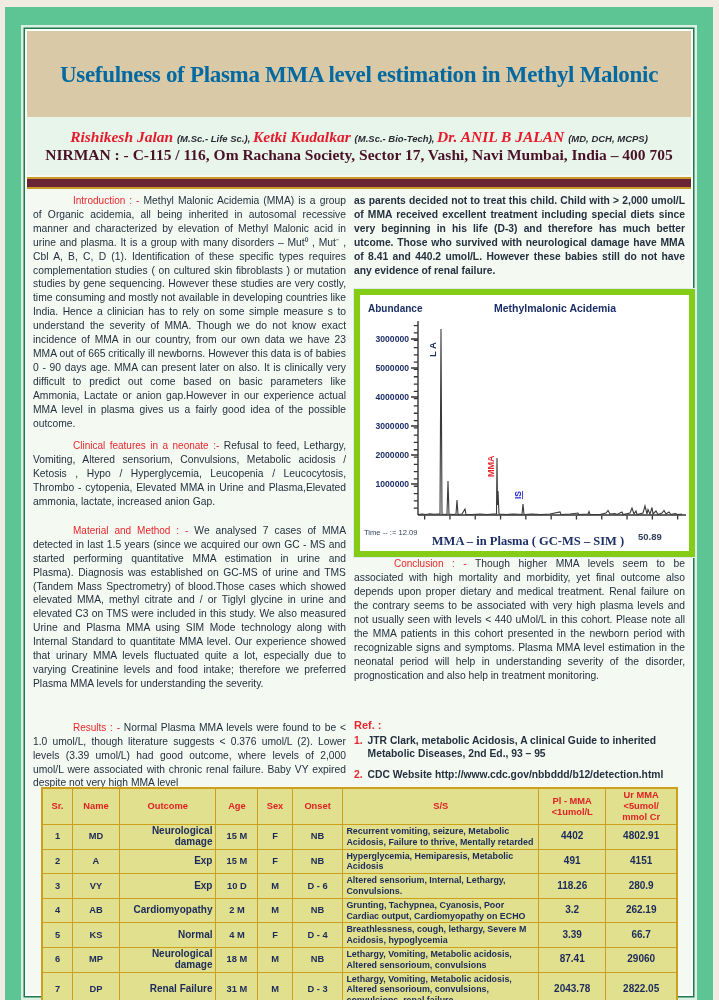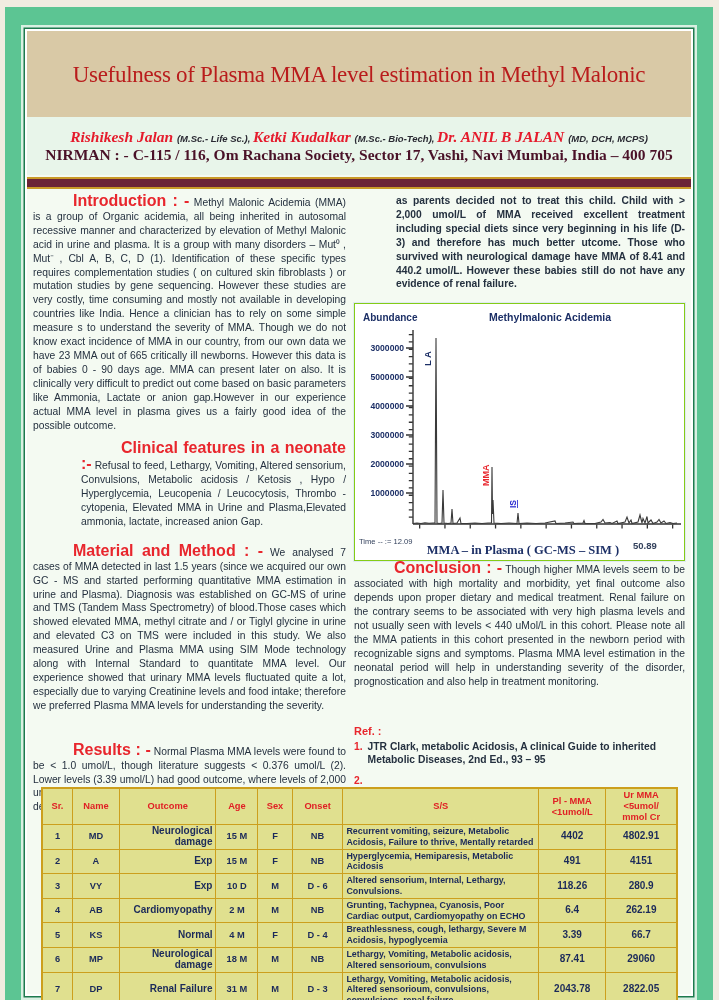--- a/index.html
+++ b/index.html
@@ -15,21 +15,21 @@
     position:absolute;left:22px;top:24px;right:22px;bottom:6px;
     background:#f4faf2;
     box-shadow:0 0 0 2px #ffffff,0 0 0 3.5px #1d7a4e,0 0 0 6px #d9f0e2;
   }
   
   .title-band{
     position:absolute;left:0;top:0;right:0;height:86px;background:#d9c9a6;
     display:flex;flex-direction:column;align-items:center;justify-content:center;
   }
   .title-line{
-    font-family:"Liberation Serif",serif;font-weight:normal;color:#b91c1c;
+    font-family:"Liberation Serif",serif;font-weight:bold;color:#0369a1;
     font-size:23px;letter-spacing:-0.3px;line-height:37px;white-space:nowrap;
   }
   .authors-band{
     position:absolute;left:0;top:86px;right:0;height:58px;background:#e8f5ea;
     display:flex;flex-direction:column;align-items:center;justify-content:center;gap:0;
   }
   .authors-line{white-space:nowrap;}
   .author-name{
     font-family:"Liberation Serif",serif;font-style:italic;font-weight:bold;
     color:#e51b2c;font-size:15.5px;
@@ -48,35 +48,35 @@
   }
   
   .cols{
     position:absolute;left:6px;top:158px;right:6px;height:592px;
     display:flex;gap:8px;
   }
   .col{width:331px;}
   .para{
     font-size:10.3px;line-height:13.9px;color:#24303f;text-align:justify;margin:0;
   }
-  .para .h{color:#e8262d;font-weight:bold;font-size:16px;padding-left:40px;}
+  .para .h{color:#e8262d;font-weight:normal;font-size:10px;padding-left:40px;}
   #intro{margin-top:5px;}
-  #clinical{margin-top:9px;margin-left:48px;}
+  #clinical{margin-top:9px;}
   #methods{margin-top:15px;}
   #results{margin-top:30px;}
-  #continuation{margin-top:5px;font-weight:bold;margin-left:42px;}
+  #continuation{margin-top:5px;font-weight:bold;}
   #conclusion{}
   .refs{margin-top:9px;}
   .refs .h{color:#e8262d;font-weight:bold;font-size:11px;display:block;margin-bottom:3px;margin-top:36px;}
   .ref-item{display:flex;gap:5px;font-size:10.3px;line-height:13.5px;color:#24303f;font-weight:bold;margin-bottom:7px;}
   .ref-num{color:#e8262d;font-weight:bold;}
   
   .chart-box{
     margin-top:12px;width:329px;height:256px;background:#ffffff;
-    border:1px solid #84cc16;box-shadow:0 0 0 1px #dfe9f2;
+    border:6px solid #84cc16;box-shadow:0 0 0 1px #dfe9f2;
   }
   .chart-box svg{display:block;}
   
   .data-table{
     position:absolute;left:14px;right:13px;top:756px;bottom:4px;
     border-collapse:collapse;background:#e0e08f;
     border:2px solid #cc9f1d;table-layout:fixed;width:calc(100% - 27px);
   }
   .data-table th,.data-table td{
     border:1px solid #cc9f1d;padding:1px 3px;
@@ -177,20 +177,21 @@
         </p>
 
         <div class="refs">
           <span class="h">Ref. :</span>
           <div class="ref-item">
             <span class="ref-num">1.</span>
             <span>JTR Clark, metabolic Acidosis, A clinical Guide to inherited Metabolic Diseases, 2nd Ed., 93 – 95</span>
           </div>
           <div class="ref-item">
             <span class="ref-num">2.</span>
+            <span>CDC Website http://www.cdc.gov/nbbddd/b12/detection.html</span>
           </div>
         </div>
       </div>
     </div>
 
     <table class="data-table">
       <colgroup>
         <col class="c-sr">
           <col class="c-name">
           <col class="c-outcome">
@@ -252,21 +253,21 @@
           <td class="num">280.9</td>
         </tr>
         <tr>
           <td>4</td>
           <td>AB</td>
           <td class="outcome">Cardiomyopathy</td>
           <td>2 M</td>
           <td>M</td>
           <td>NB</td>
           <td class="ss">Grunting, Tachypnea, Cyanosis, Poor Cardiac output, Cardiomyopathy on ECHO</td>
-          <td class="num">6.4</td>
+          <td class="num">3.2</td>
           <td class="num">262.19</td>
         </tr>
         <tr>
           <td>5</td>
           <td>KS</td>
           <td class="outcome">Normal</td>
           <td>4 M</td>
           <td>F</td>
           <td>D - 4</td>
           <td class="ss">Breathlessness, cough, lethargy, Severe M Acidosis, hypoglycemia</td>

